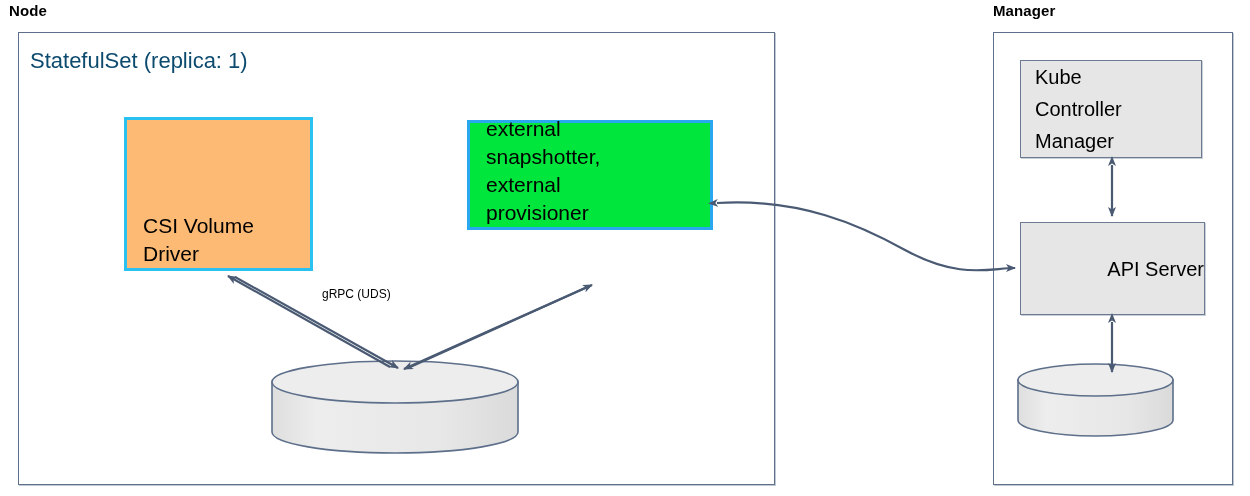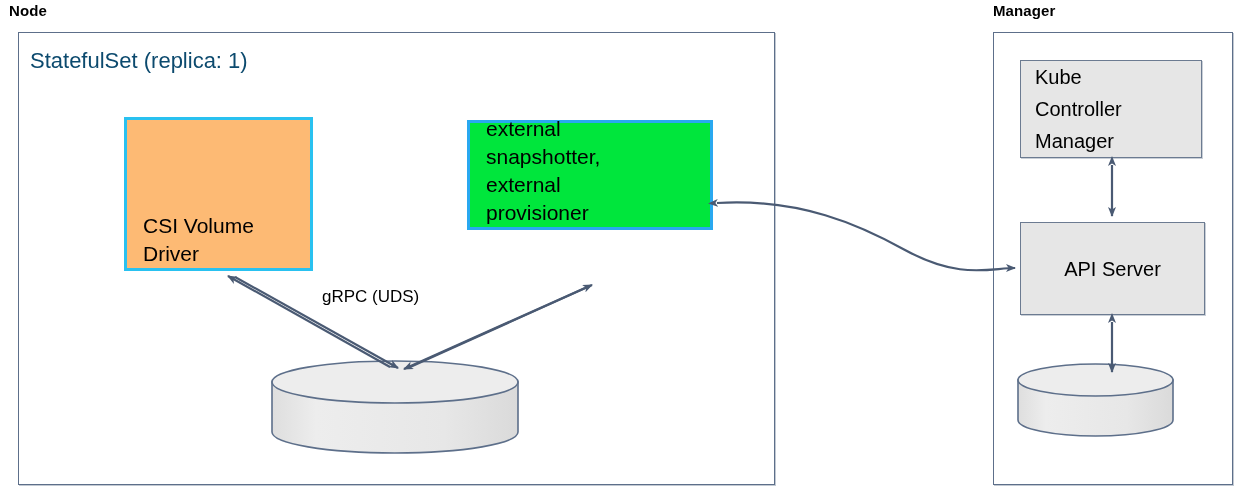--- a/index.html
+++ b/index.html
@@ -73,32 +73,32 @@
     line-height: 28px;
     color: #000000;
     white-space: nowrap;
   }
   .proc-box.grey .proc-line {
     font-size: 20px;
     line-height: 32px;
   }
   .proc-box.center {
     justify-content: center;
-    align-items: center;
+    align-items: flex-end;
     padding: 0;
   }
   .cyl-label {
     position: absolute;
     color: #000000;
     white-space: nowrap;
     text-align: center;
   }
   .edge-label {
     position: absolute;
-    font-size: 17px;
+    font-size: 12px;
     color: #000000;
     white-space: nowrap;
   }
 </style>
 </head>
 <body>
 
 <div id="canvas">
 
   <div class="zone-label" style="left:9px; top:2px;">Node</div>

